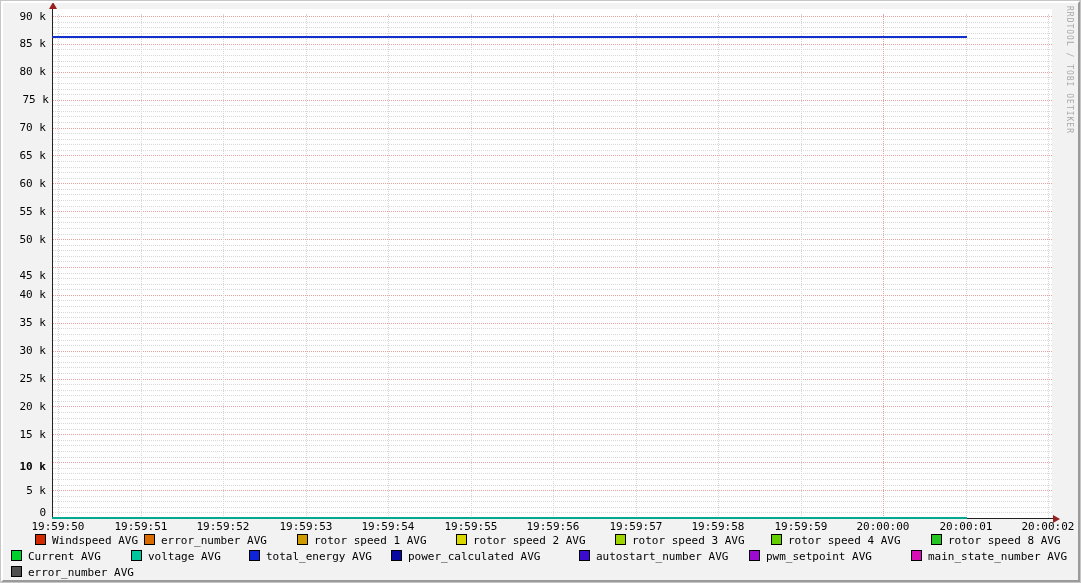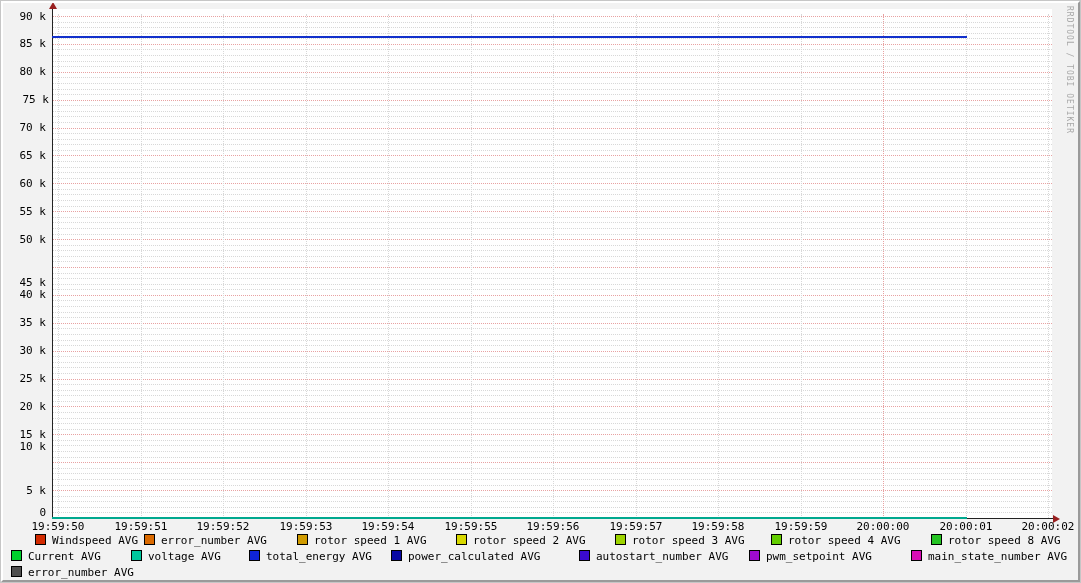--- a/index.html
+++ b/index.html
@@ -194,28 +194,28 @@
   <div id="label-layer">
       <div class="ylabel" style="left: 5px; top: 10px;">90 k</div>
       <div class="ylabel" style="left: 5px; top: 37px;">85 k</div>
       <div class="ylabel" style="left: 5px; top: 65px;">80 k</div>
       <div class="ylabel" style="left: 8px; top: 93px;">75 k</div>
       <div class="ylabel" style="left: 5px; top: 121px;">70 k</div>
       <div class="ylabel" style="left: 5px; top: 149px;">65 k</div>
       <div class="ylabel" style="left: 5px; top: 177px;">60 k</div>
       <div class="ylabel" style="left: 5px; top: 205px;">55 k</div>
       <div class="ylabel" style="left: 5px; top: 233px;">50 k</div>
-      <div class="ylabel" style="left: 5px; top: 276px;">45 k</div>
+      <div class="ylabel" style="left: 5px; top: 269px;">45 k</div>
       <div class="ylabel" style="left: 5px; top: 288px;">40 k</div>
       <div class="ylabel" style="left: 5px; top: 316px;">35 k</div>
       <div class="ylabel" style="left: 5px; top: 344px;">30 k</div>
       <div class="ylabel" style="left: 5px; top: 372px;">25 k</div>
       <div class="ylabel" style="left: 5px; top: 400px;">20 k</div>
       <div class="ylabel" style="left: 5px; top: 428px;">15 k</div>
-      <div class="ylabel" style="left: 5px; top: 440px;">10 k</div>
+      <div class="ylabel" style="left: 5px; top: 460px; font-weight: bold;">10 k</div>
       <div class="ylabel" style="left: 5px; top: 484px;">5 k</div>
       <div class="ylabel" style="left: 5px; top: 506px;">0</div>
       <div class="xlabel" style="left: 22px; top: 520px;">19:59:50</div>
       <div class="xlabel" style="left: 105px; top: 520px;">19:59:51</div>
       <div class="xlabel" style="left: 187px; top: 520px;">19:59:52</div>
       <div class="xlabel" style="left: 270px; top: 520px;">19:59:53</div>
       <div class="xlabel" style="left: 352px; top: 520px;">19:59:54</div>
       <div class="xlabel" style="left: 435px; top: 520px;">19:59:55</div>
       <div class="xlabel" style="left: 517px; top: 520px;">19:59:56</div>
       <div class="xlabel" style="left: 600px; top: 520px;">19:59:57</div>

